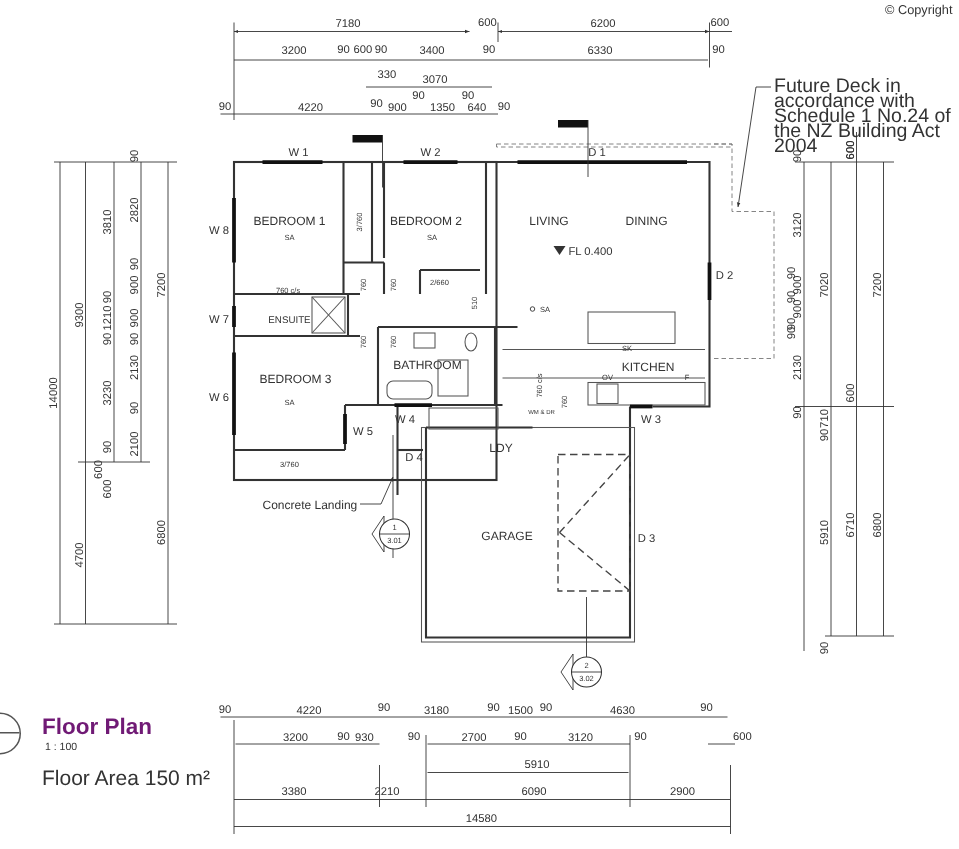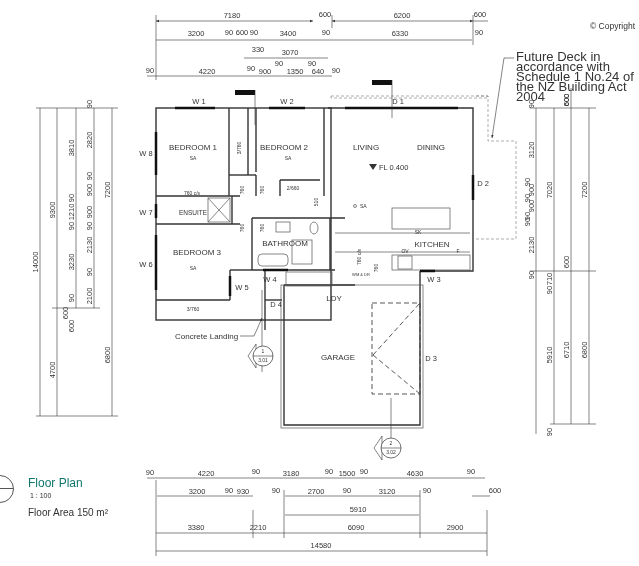--- a/index.html
+++ b/index.html
@@ -8,26 +8,26 @@
   .t{font-family:"Liberation Sans",sans-serif;fill:#333;}
   .dim{font-size:7.5px;}
   .room{font-size:8px;}
   .small{font-size:5px;}
   .wall{fill:none;stroke:#333;stroke-width:1.4;}
   .wallthin{fill:none;stroke:#555;stroke-width:0.7;}
   .dl{stroke:#333;stroke-width:0.6;fill:none;}
   .dash{stroke:#777;stroke-width:0.6;stroke-dasharray:3,2;fill:none;}
   .gdash{stroke:#444;stroke-width:0.9;stroke-dasharray:5,3;fill:none;}
   .win{stroke:#111;stroke-width:2.5;}
-  .copyright{position:absolute;left:590px;top:1px;font-size:8.5px;color:#333;margin-top:20px;}
+  .copyright{position:absolute;left:590px;top:1px;font-size:8.5px;color:#333;}
   .deck-note{position:absolute;left:516px;top:52px;width:124px;font-size:13px;line-height:10px;color:#333;}
   .title-block{position:absolute;left:28px;top:476px;}
-  .title-block .tt{font-size:12px;color:#0f766e;}
+  .title-block .tt{font-size:15px;color:#701a75;font-weight:bold;}
   .title-block .sc{font-size:7px;color:#333;margin-left:2px;margin-top:2px;}
-  .title-block .fa{font-size:10px;color:#333;margin-top:8px;}
+  .title-block .fa{font-size:14px;color:#333;margin-top:8px;}
   .title-circle{position:absolute;left:-14px;top:475px;width:26px;height:26px;border:1px solid #555;border-radius:50%;}
   .title-circle:after{content:"";position:absolute;left:0;top:12px;width:26px;height:1px;background:#555;}
 </style>
 </head>
 <body>
 
 <svg id="plan" viewBox="0 0 639 566" xmlns="http://www.w3.org/2000/svg">
   <defs>
     <marker id="ar" markerWidth="6" markerHeight="6" refX="5" refY="3" orient="auto">
       <path d="M0,1 L5,3 L0,5 z" fill="#333"></path>

